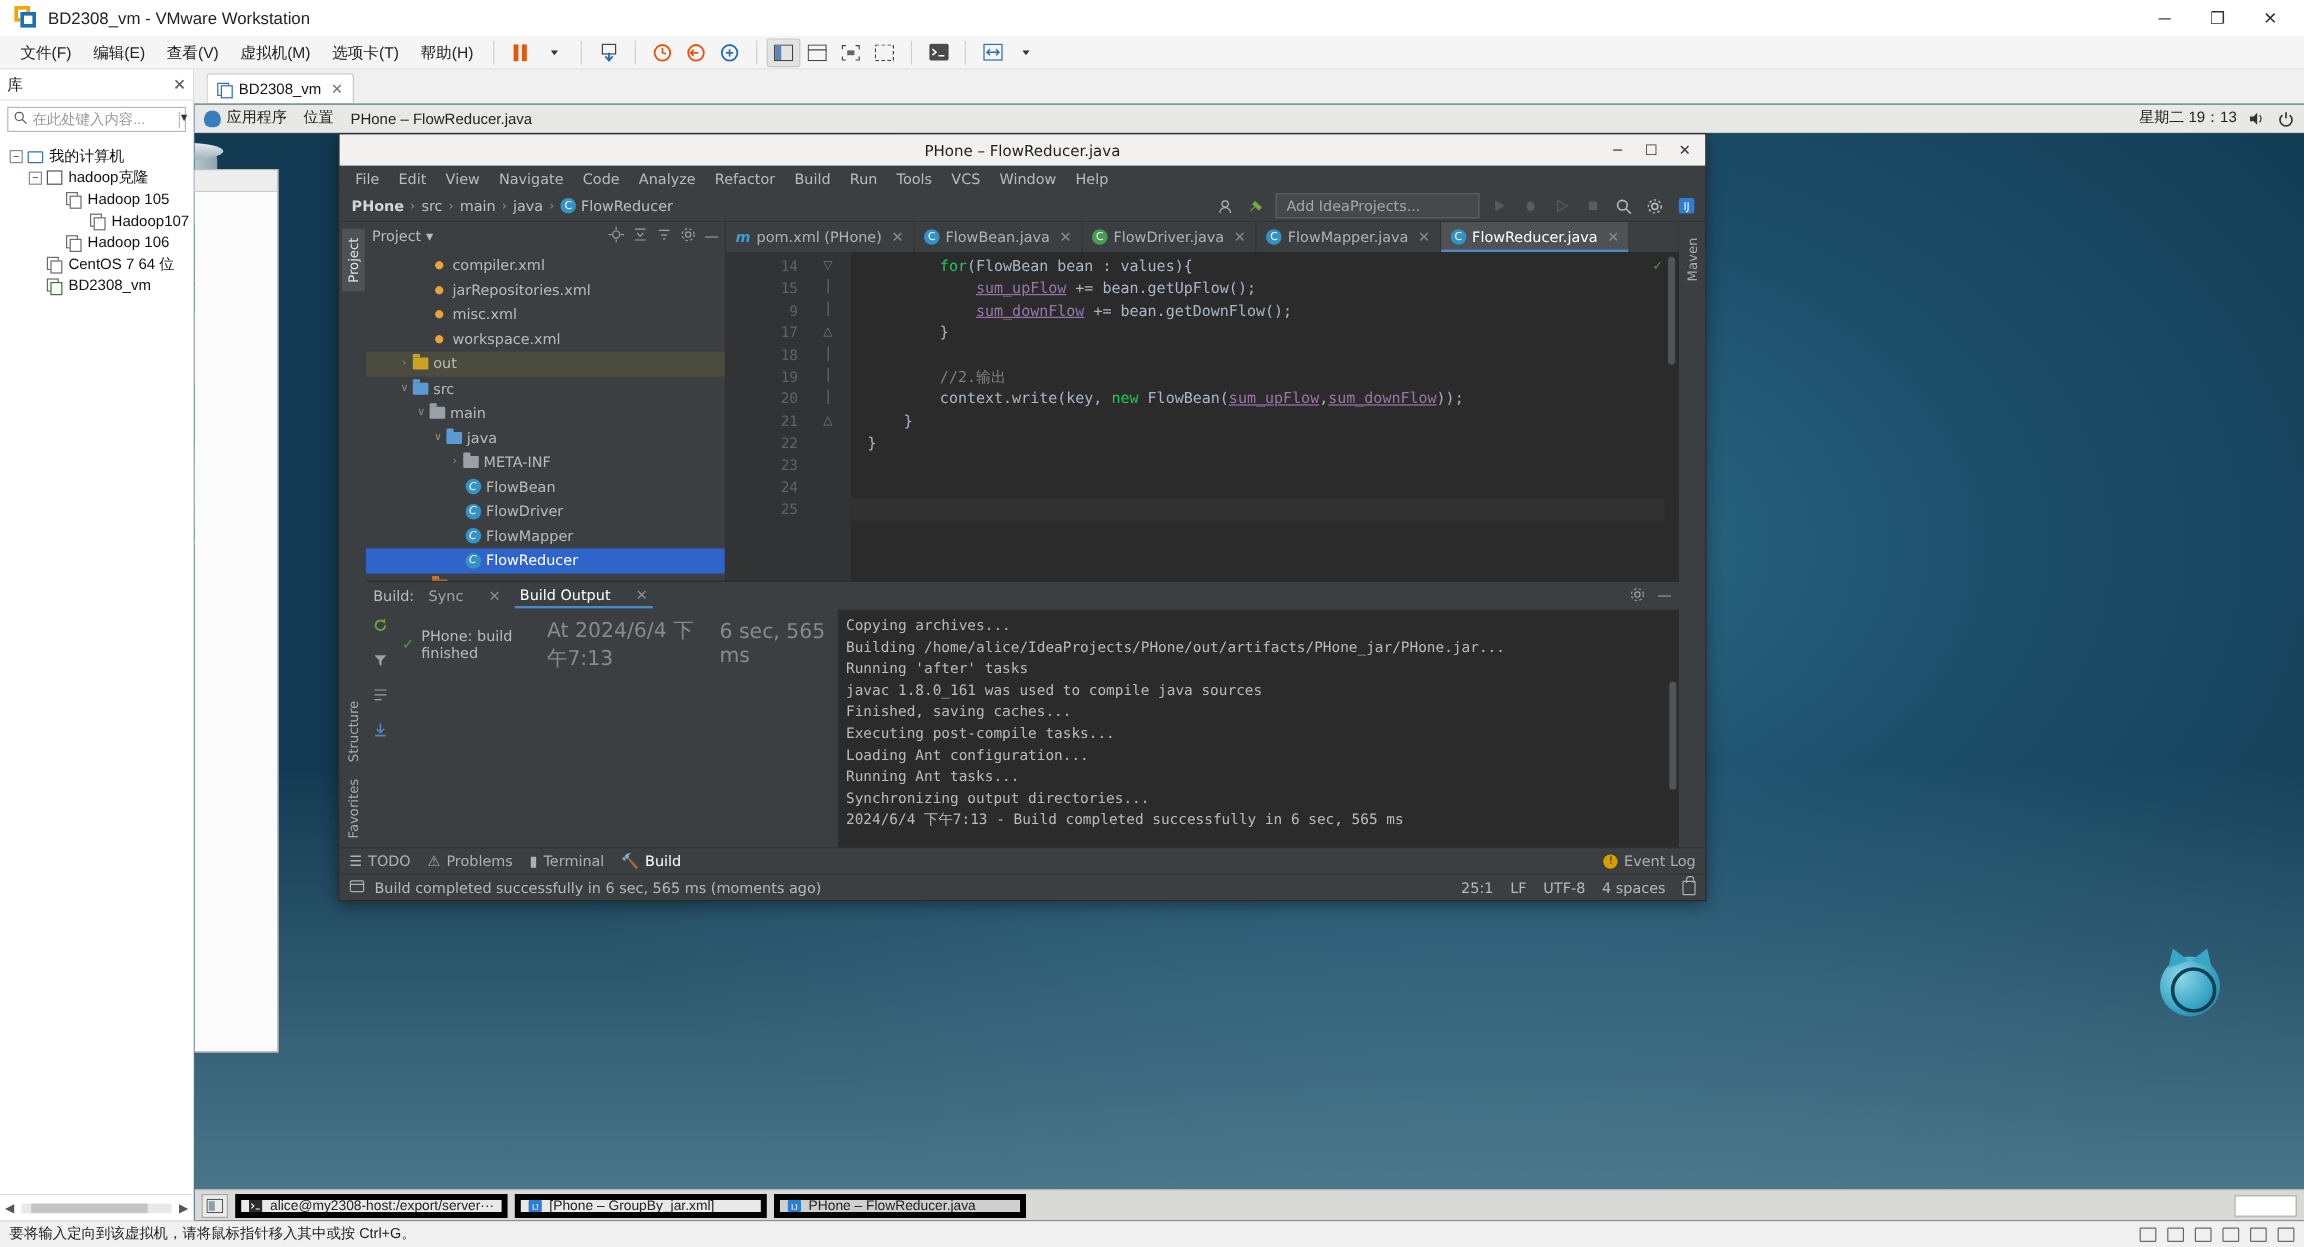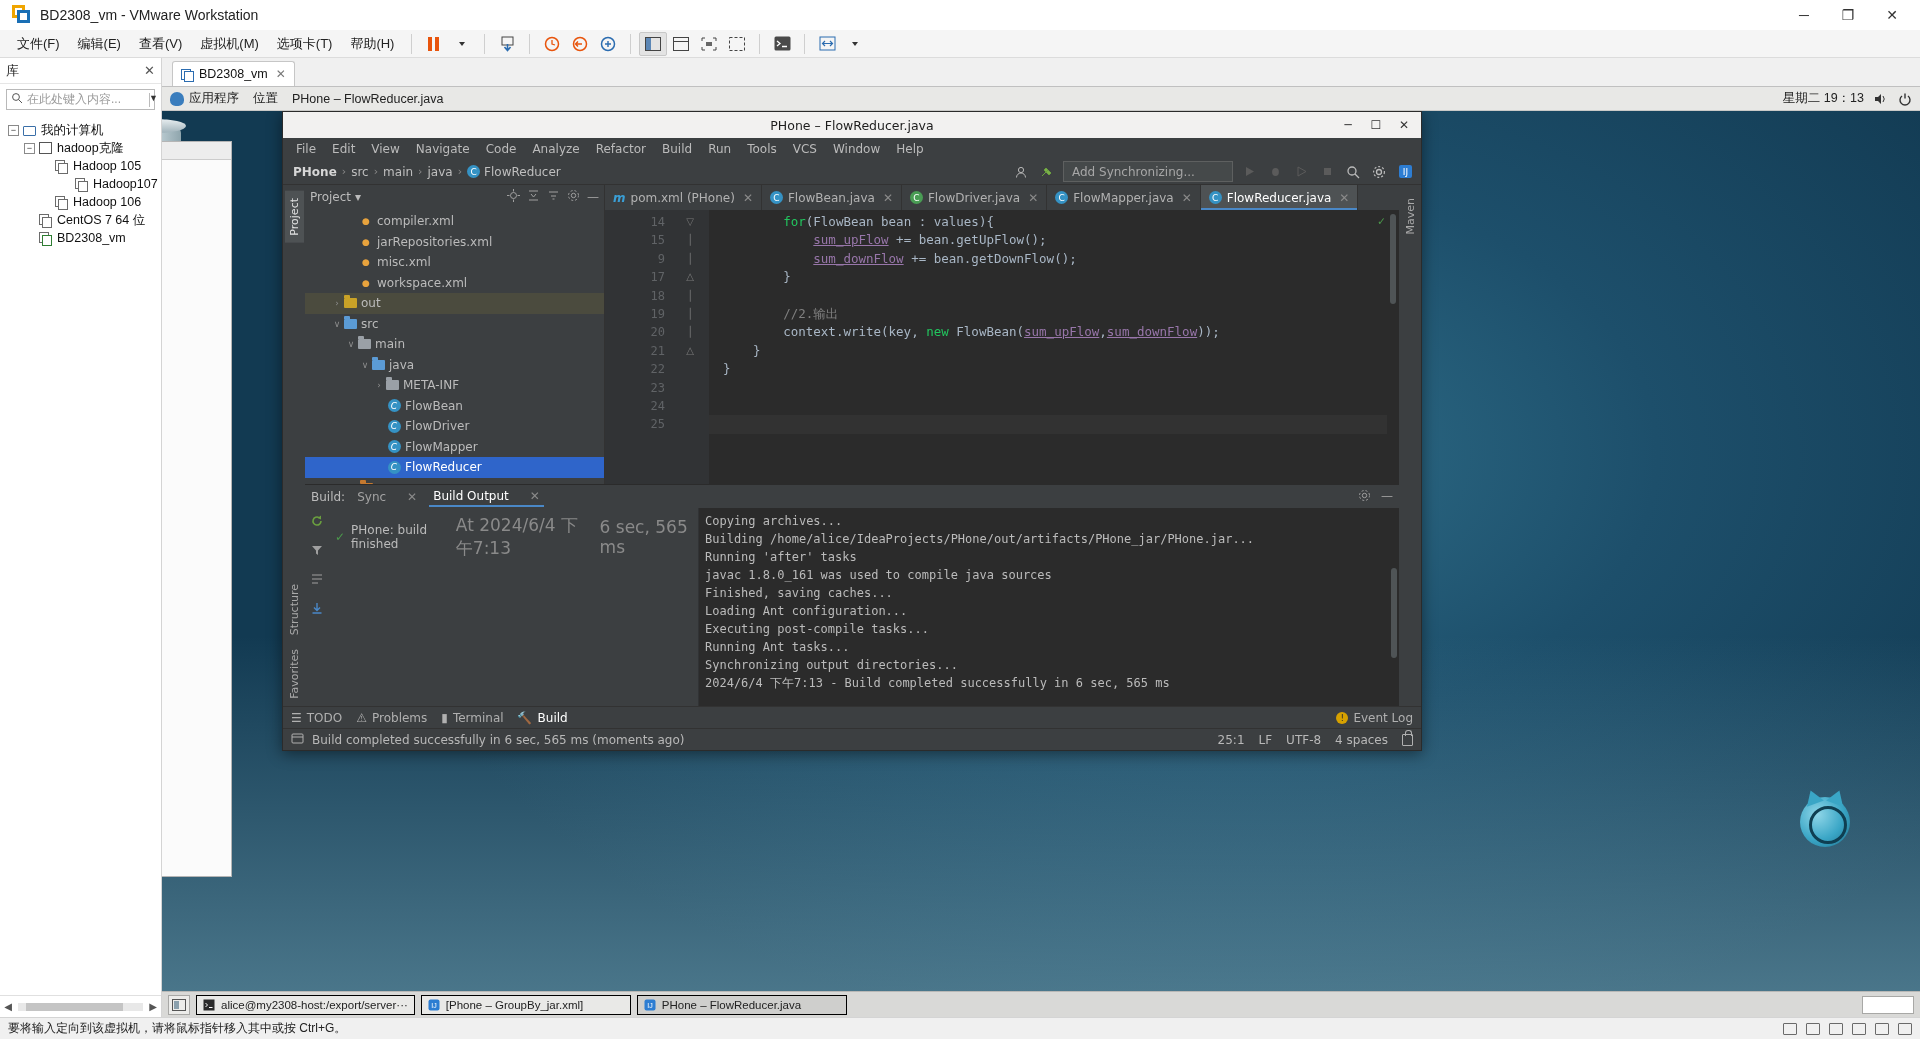--- a/index.html
+++ b/index.html
@@ -190,21 +190,21 @@
   .warnico{width:12px;height:12px;border-radius:50%;background:#d6a100;color:#2b2b2b;font-size:9px;display:inline-flex;align-items:center;justify-content:center;}
 
   .idea-status { height:22px; background:#3c3f41; display:flex; align-items:center; gap:8px; padding:0 8px; font-size:12px; color:#b8b8b8; border-top:1px solid #323232;}
   .st-right{margin-left:auto;display:flex;align-items:center;gap:14px;}
   .lockico{width:11px;height:12px;border:1.5px solid #b0b0b0;border-radius:1px;position:relative;}
   .lockico:before{content:"";position:absolute;left:2px;top:-5px;width:5px;height:5px;border:1.5px solid #b0b0b0;border-bottom:none;border-radius:3px 3px 0 0;}
 
   
   .guest-taskbar { position:absolute; left:0; right:0; bottom:0; height:26px; background:#d9d9d7; border-top:1px solid #b8b8b6; display:flex; align-items:center; gap:6px; padding:0 6px;}
   .tb-showdesk { width:22px; height:20px; border:1px solid #a8a8a6; background:#ececea; display:flex;align-items:center;justify-content:center;}
-  .tb-win { height:20px; min-width:210px; border:1px solid #000000; background:#e9e9e7; display:flex; align-items:center; gap:6px; padding:0 6px; font-size:11.5px; color:#222; white-space:nowrap; overflow:hidden;}
+  .tb-win { height:20px; min-width:210px; border:5px solid #000000; background:#e9e9e7; display:flex; align-items:center; gap:6px; padding:0 6px; font-size:11.5px; color:#222; white-space:nowrap; overflow:hidden;}
   .tb-win.active { background:#cfcfcd; }
   .tb-ico{width:12px;height:12px;flex:0 0 12px;}
   .tb-right{margin-left:auto;display:flex;align-items:center;gap:8px;}
   .tb-pager{width:52px;height:18px;border:1px solid #a8a8a6;background:#fff;}
 
   
   .vm-statusbar { height:22px; background:#f0f0f0; border-top:1px solid #d4d4d4; display:flex; align-items:center; padding:0 8px; font-size:12px; color:#222; flex:0 0 22px;}
   .vm-sb-right{margin-left:auto;display:flex;align-items:center;gap:9px;color:#444;}
   .vm-sb-ico{width:14px;height:12px;border:1px solid #6a6a6a;border-radius:1px;}
 </style>
@@ -512,21 +512,21 @@
                   <svg width="14" height="14">
                       <circle cx="7" cy="5" r="2.6" fill="none" stroke="#b8b8b8"></circle>
                       <path d="M2.5 12.5 A4.5 4.5 0 0 1 11.5 12.5" fill="none" stroke="#b8b8b8"></path>
                     </svg>
                 </span>
                 <span class="nav-btn">
                   <svg width="14" height="14">
                       <path d="M2 11 L8 5 M6 3 L11 8 L9 10 L4 5 Z" stroke="#6a9f3f" fill="#7ab04a"></path>
                     </svg>
                 </span>
-                <span class="run-config">Add Synchronizing...</span>
+                <span class="run-config">Add IdeaProjects...</span>
                 <span class="nav-btn">
                   <svg width="13" height="13">
                       <polygon points="3,2 11,6.5 3,11" fill="#5b5b5b"></polygon>
                     </svg>
                 </span>
                 <span class="nav-btn">
                   <svg width="13" height="13">
                       <ellipse cx="6.5" cy="7" rx="3.4" ry="4" fill="#5b5b5b"></ellipse>
                     </svg>
                 </span>
@@ -840,22 +840,22 @@
                         <span class="bp-time">6 sec, 565 ms</span>
                       </div>
                     </div>
 
                     <div class="bp-out">
                       <div class="ol">Copying archives...</div>
                       <div class="ol">Building /home/alice/IdeaProjects/PHone/out/artifacts/PHone_jar/PHone.jar...</div>
                       <div class="ol">Running 'after' tasks</div>
                       <div class="ol">javac 1.8.0_161 was used to compile java sources</div>
                       <div class="ol">Finished, saving caches...</div>
+                      <div class="ol">Executing post-compile tasks...</div>
                       <div class="ol">Loading Ant configuration...</div>
-                      <div class="ol">Executing post-compile tasks...</div>
                       <div class="ol">Running Ant tasks...</div>
                       <div class="ol">Synchronizing output directories...</div>
                       <div class="ol">2024/6/4 下午7:13 - Build completed successfully in 6 sec, 565 ms</div>
                       <div class="bp-out-scroll"></div>
                     </div>
                   </div>
                 </div>
               </div>
 
               <div class="idea-rightbar">

